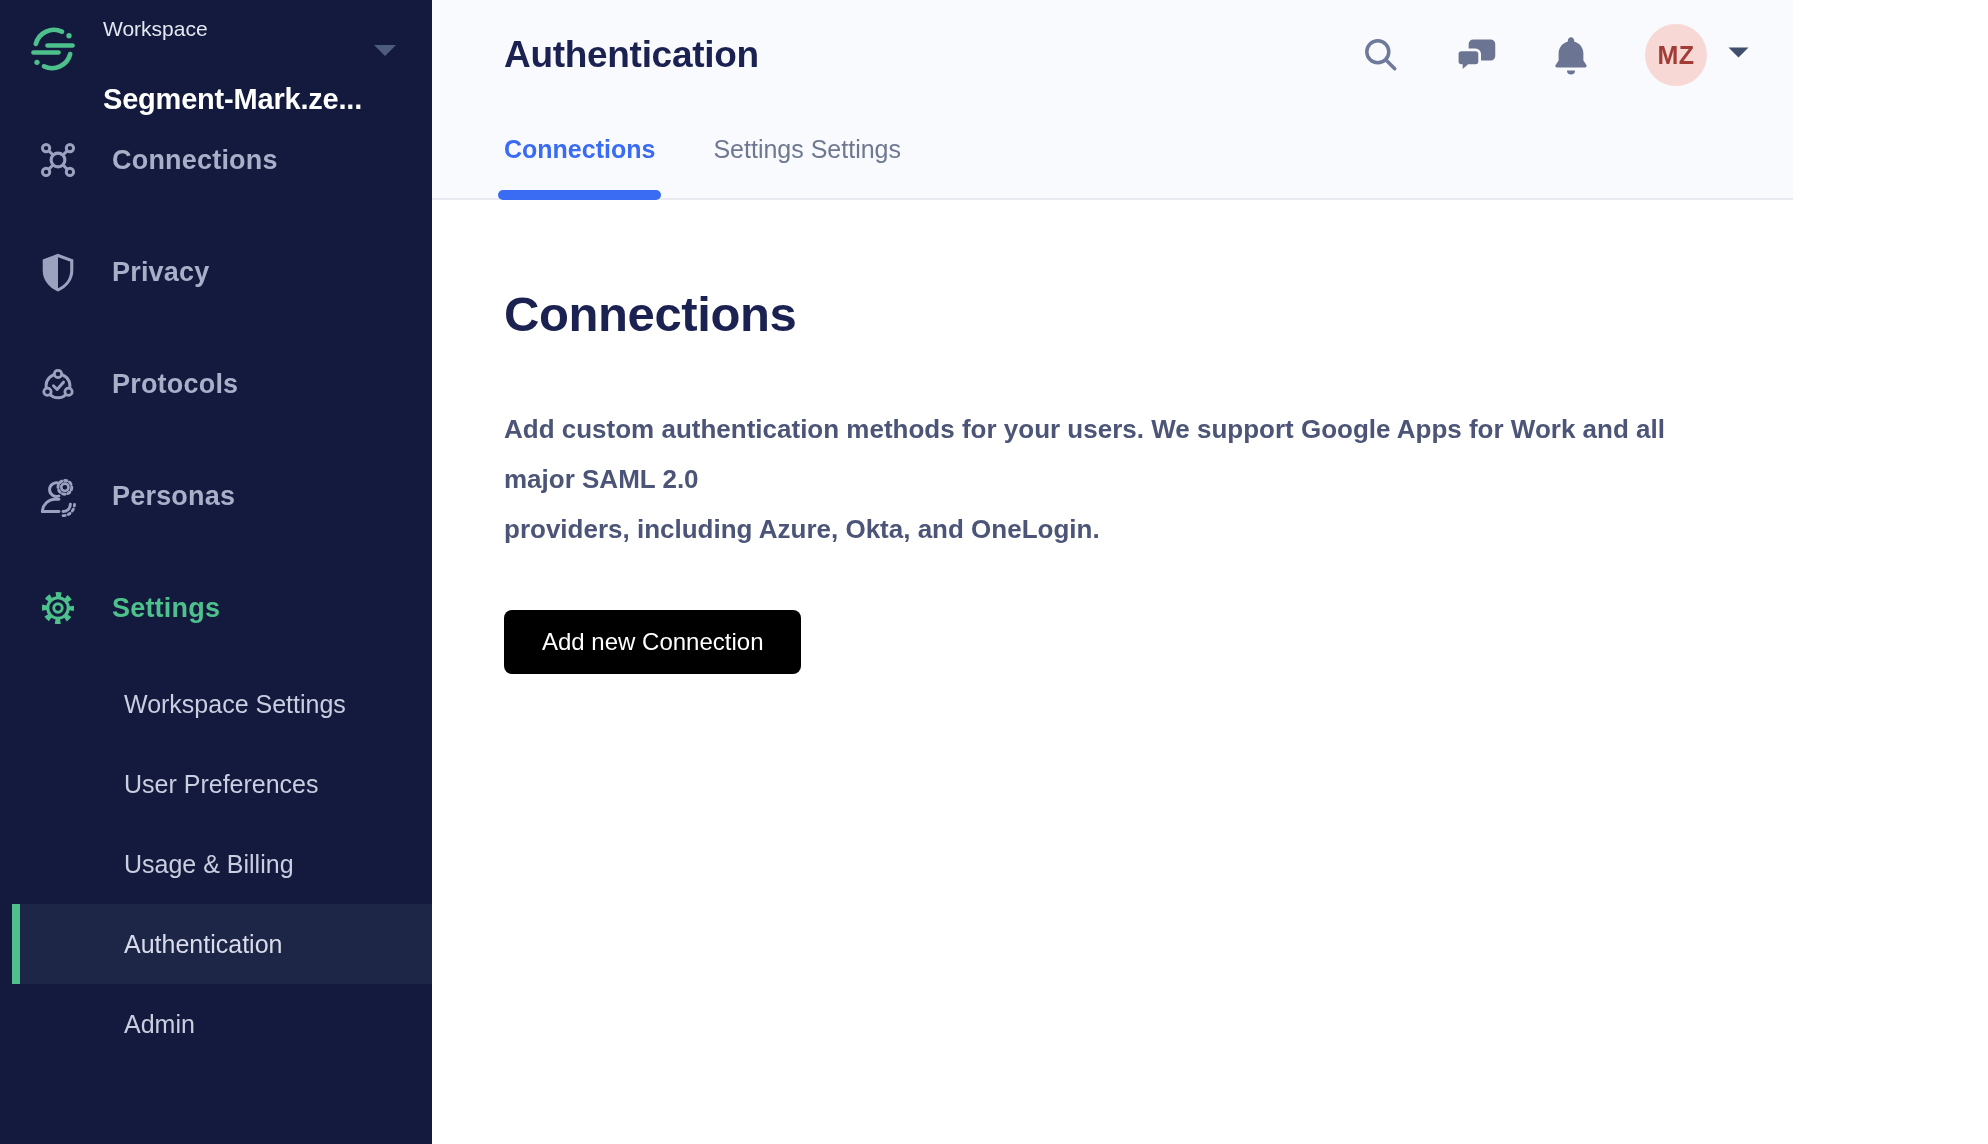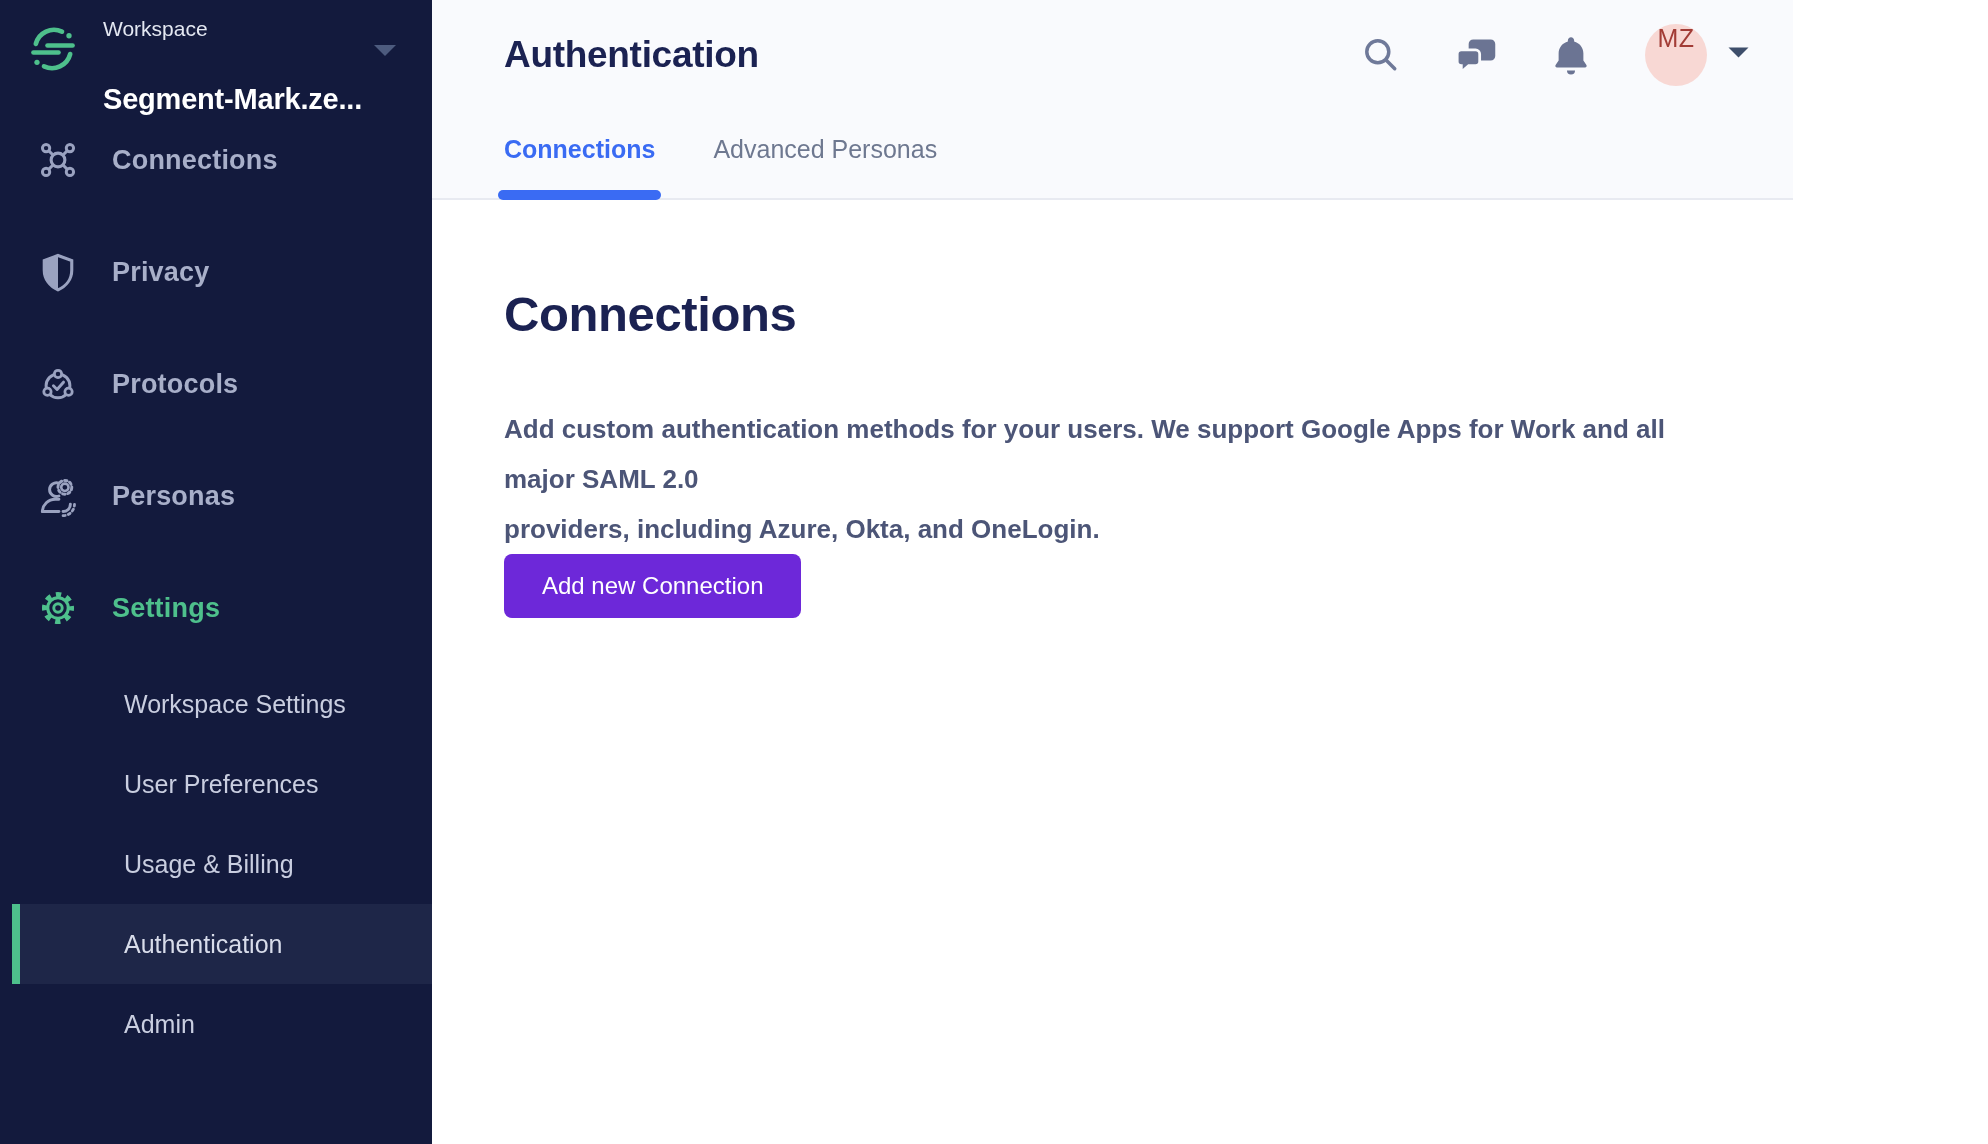--- a/index.html
+++ b/index.html
@@ -23,34 +23,34 @@
   .sub-nav { list-style:none; }
   .sub-item { height:80px; display:flex; align-items:center; padding-left:112px; font-size:25px; color:#C9CEE0; cursor:pointer;margin-left:12px; }
   .sub-item.active { background:#1E2648; border-left:8px solid #4EC08C; padding-left:104px; color:#D8DCEA; }
 
   
   .main-header { position:absolute; left:432px; right:0; top:0; height:200px; background:#F9FAFD; border-bottom:2px solid #E8EAF1; }
   .page-title { position:absolute; left:72px; top:34px; font-size:37px; font-weight:700; color:#1B2252; letter-spacing:-0.3px; }
   .top-actions { position:absolute; right:43px; top:22px; height:66px; display:flex; align-items:center; }
   .action-btn { width:44px; height:44px; background:none; border:none; padding:0; cursor:pointer; }
   .action-btn + .action-btn { margin-left:51px; }
-  .avatar { width:62px; height:62px; border-radius:50%; background:#F8D8D4; margin-left:52px; display:flex; justify-content:center; font-size:25px; font-weight:400; color:#A23C36; cursor:pointer; letter-spacing:0.5px; }
+  .avatar { width:62px; height:62px; border-radius:50%; background:#F8D8D4; margin-left:52px; display:flex; align-items:center; justify-content:center; font-size:25px; font-weight:700; color:#A23C36; cursor:pointer; letter-spacing:0.5px; }
   .avatar-chevron { margin-left:20px; cursor:pointer; }
 
   .tabs { position:absolute; left:72px; bottom:-2px; display:flex; }
   .tab { position:relative; margin-right:58px; padding-bottom:36px; font-size:25px; color:#6E7890; cursor:pointer; }
   .tab.active { color:#3A6BF3; font-weight:700; }
   .tab-underline { position:absolute; left:-6px; right:-6px; bottom:0; height:10px; border-radius:5px; background:#3A6BF3; }
 
   
   .content { position:absolute; left:432px; top:202px; right:0; bottom:0; background:#FFFFFF; padding:84px 72px 0 72px; }
   .content-heading { font-size:49px; font-weight:700; color:#1B2252; letter-spacing:-0.4px; }
   .content-desc { margin-top:62px; font-size:26px; line-height:50px; color:#4C5577; }
   .content-desc span { display:block;font-weight:bold; }
-  .primary-btn { height:64px; padding:0 38px; background:#6d28d9; color:#FFFFFF; border:none; border-radius:8px; font-size:24px; font-weight:500; font-family:"Liberation Sans", sans-serif; cursor:pointer; }
+  .primary-btn { margin-top:56px; height:64px; padding:0 38px; background:#000000; color:#FFFFFF; border:none; border-radius:8px; font-size:24px; font-weight:500; font-family:"Liberation Sans", sans-serif; cursor:pointer; }
 </style>
 </head>
 <body>
 
 <div class="app">
 
   <aside class="sidebar">
 
     <div class="ws-header">
       <span class="logo">
@@ -206,21 +206,21 @@
           </svg>
       </span>
     </div>
 
     <nav class="tabs">
       <div class="tab active">
         <span>Connections</span>
         <span class="tab-underline"></span>
       </div>
       <div class="tab">
-        <span>Advanced Personas</span>
+        <span>Settings Settings</span>
       </div>
     </nav>
   </header>
 
   <section class="content">
     <h2 class="content-heading">Connections</h2>
     <p class="content-desc">
       <span>Add custom authentication methods for your users. We support Google Apps for Work and all major SAML 2.0</span>
       <span>providers, including Azure, Okta, and OneLogin.</span>
     </p>

